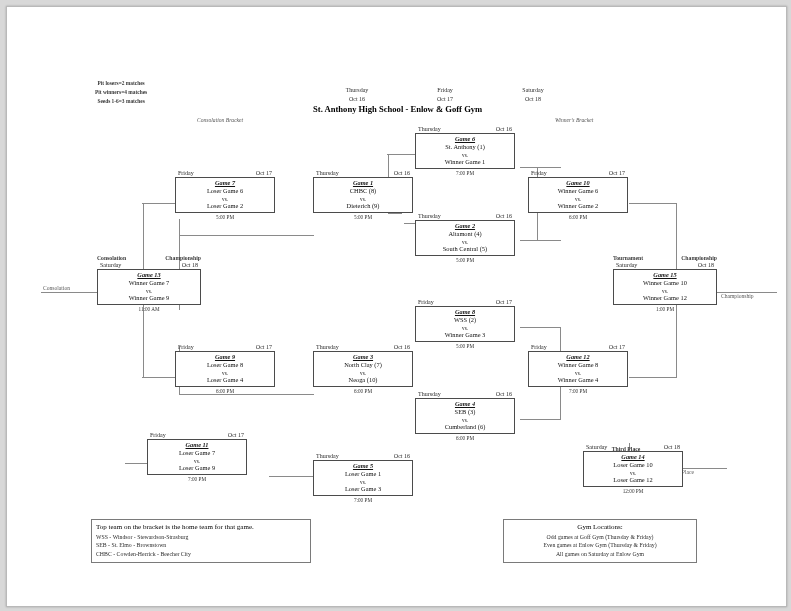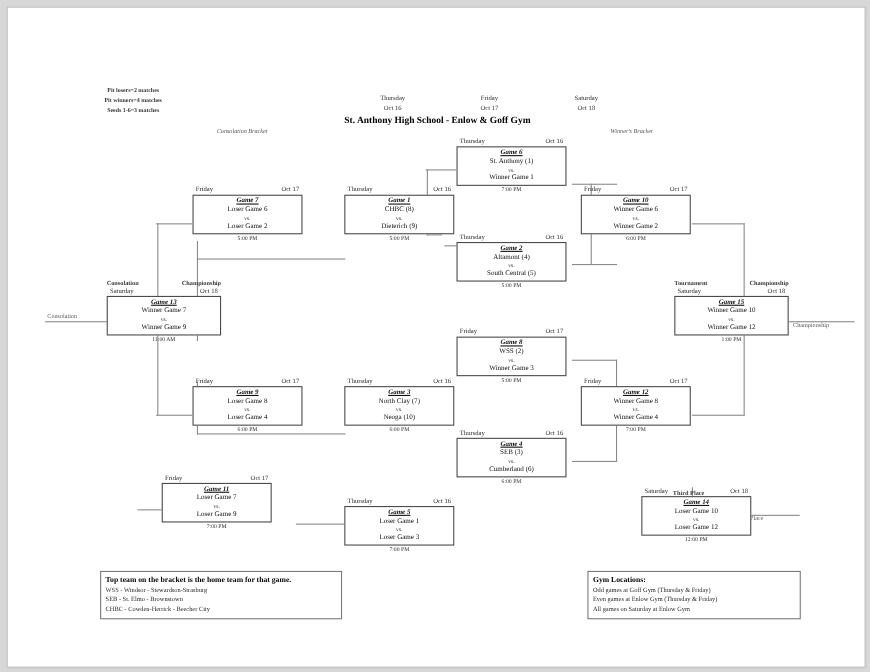--- a/index.html
+++ b/index.html
@@ -78,21 +78,21 @@
   
   .sidelbl{
     font-size:5.6px;color:#5a5a5a;white-space:nowrap;
   }
 
   
   .legend{
     border:1px solid #7a7a7a;background:#fff;
     padding:3px 4px 4px 4px;
   }
-  .legend .lhead{font-size:7px;font-weight:bold;color:#000;line-height:1.4;}
+  .legend .lhead{font-size:7px;font-weight:normal;color:#000;line-height:1.4;}
   .legend .lline{font-size:5.8px;color:#2b2b2b;line-height:1.45;white-space:nowrap;}
 </style>
 </head>
 <body>
 
 <div id="page">
 
 
   <div class="abs" style="left:88px;top:72px;">
     <div class="note">Pit losers=2 matches</div>
@@ -393,20 +393,20 @@
     <div class="gtime">12:00 PM</div>
   </div>
 
   <div class="abs legend" style="left:84px;top:512px;width:210px;">
     <div class="lhead">Top team on the bracket is the home team for that game.</div>
     <div class="lline">WSS - Windsor - Stewardson-Strasburg</div>
     <div class="lline">SEB - St. Elmo - Brownstown</div>
     <div class="lline">CHBC - Cowden-Herrick - Beecher City</div>
   </div>
 
-  <div class="abs legend" style="left:527px;top:512px;width:184px;">
+  <div class="abs legend" style="left:496px;top:512px;width:184px;text-align:center;">
     <div class="lhead">Gym Locations:</div>
     <div class="lline">Odd games at Goff Gym (Thursday &amp; Friday)</div>
     <div class="lline">Even games at Enlow Gym (Thursday &amp; Friday)</div>
     <div class="lline">All games on Saturday at Enlow Gym</div>
   </div>
 
 </div>
 
 </body></html>

